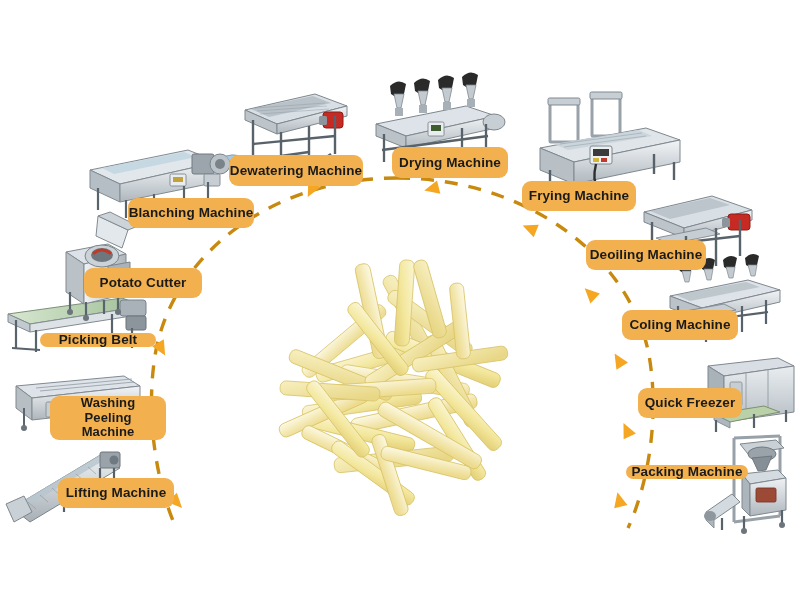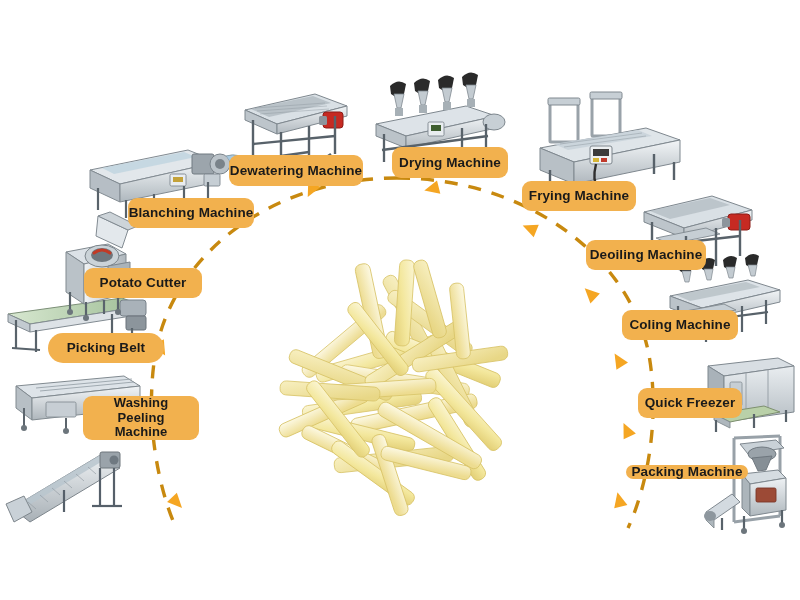--- a/index.html
+++ b/index.html
@@ -24,21 +24,21 @@
     display:flex;
     align-items:center;
     justify-content:center;
     text-align:center;
     line-height:1.15;
     padding:0 9px;
     box-sizing:border-box;
     z-index:40;
     white-space:nowrap;
   }
-  .chip.wrap{white-space:normal;margin-left:33px;}
+  .chip.wrap{white-space:normal;}
 
   
   .mach{position:absolute;z-index:20;}
   .mach svg{display:block;overflow:visible;}
 
   
   #fries{position:absolute;left:262px;top:256px;width:270px;height:270px;z-index:15;}
 
   
   #arcsvg{position:absolute;left:0;top:0;width:800px;height:600px;z-index:30;}
@@ -572,29 +572,30 @@
       <polygon points="440,196 426,188 437,180" transform="rotate(112 434 188)"></polygon>
 
       <polygon points="538,237 524,229 535,221" transform="rotate(148 532 229)"></polygon>
       <polygon points="598,303 584,295 595,287" transform="rotate(170 592 295)"></polygon>
       <polygon points="626,370 612,362 623,354" transform="rotate(184 620 362)"></polygon>
       <polygon points="634,440 620,432 631,424" transform="rotate(190 628 432)"></polygon>
       <polygon points="626,510 612,502 623,494" transform="rotate(202 620 502)"></polygon>
     </g>
   </svg>
 
+  <div class="chip" style="left:58px;top:478px;width:116px;height:30px;">Lifting Machine</div>
 
   <div class="chip wrap" style="left:50px;top:396px;width:116px;height:44px;font-size:13px;">
     <span style="display:block;">
       <span>Washing Peeling</span><br>
       <span>Machine</span>
     </span>
   </div>
 
-  <div class="chip" style="left:48px;top:333px;width:116px;height:30px;border-radius:15px;">Picking Belt</div>
+  <div class="chip" style="left:40px;top:333px;width:116px;height:14px;border-radius:15px;">Picking Belt</div>
 
   <div class="chip" style="left:84px;top:268px;width:118px;height:30px;">Potato Cutter</div>
 
   <div class="chip" style="left:128px;top:198px;width:126px;height:30px;">Blanching Machine</div>
 
   <div class="chip" style="left:229px;top:155px;width:134px;height:31px;">Dewatering Machine</div>
 
   <div class="chip" style="left:392px;top:147px;width:116px;height:31px;">Drying Machine</div>
 
   <div class="chip" style="left:522px;top:181px;width:114px;height:30px;">Frying Machine</div>

